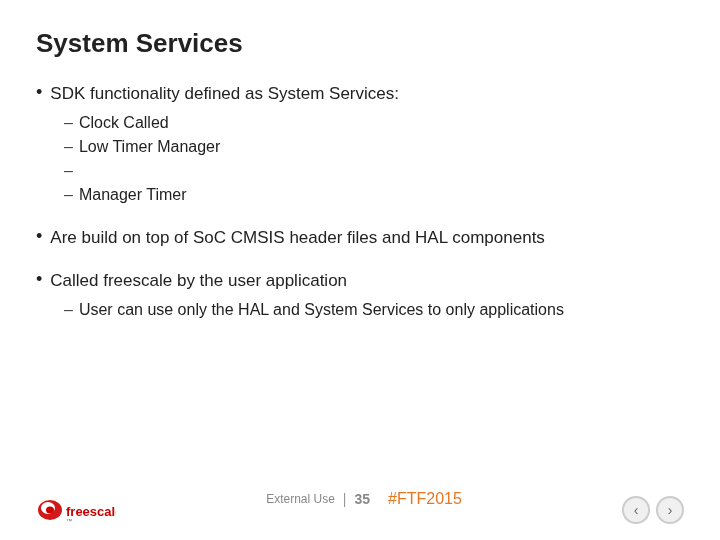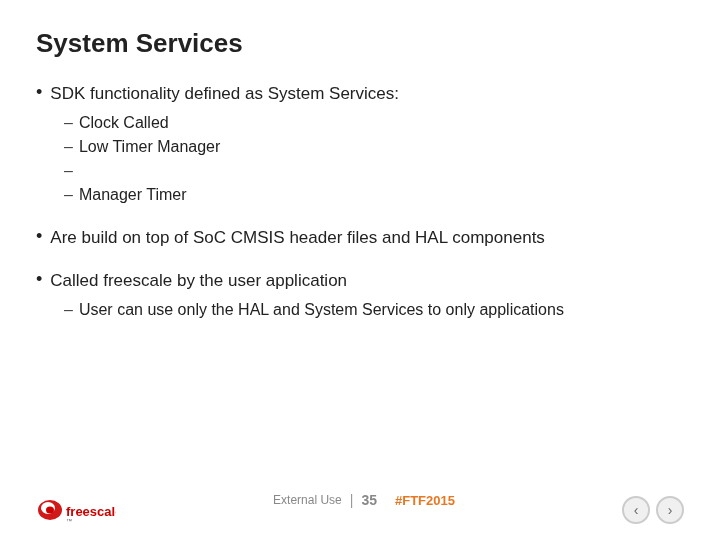--- a/index.html
+++ b/index.html
@@ -100,22 +100,22 @@
       transform: translateX(-50%);
       bottom: 18px;
     }
 
     .footer-divider {
       color: #999;
       font-size: 14px;
     }
 
     .footer-hashtag {
-      font-size: 13px;
-      font-weight: bold;
+      font-size: 16px;
+      font-weight: normal;
       color: #e87722;
     }
 
     .footer-nav {
       display: flex;
       gap: 6px;
     }
 
     .nav-btn {
       width: 28px;

